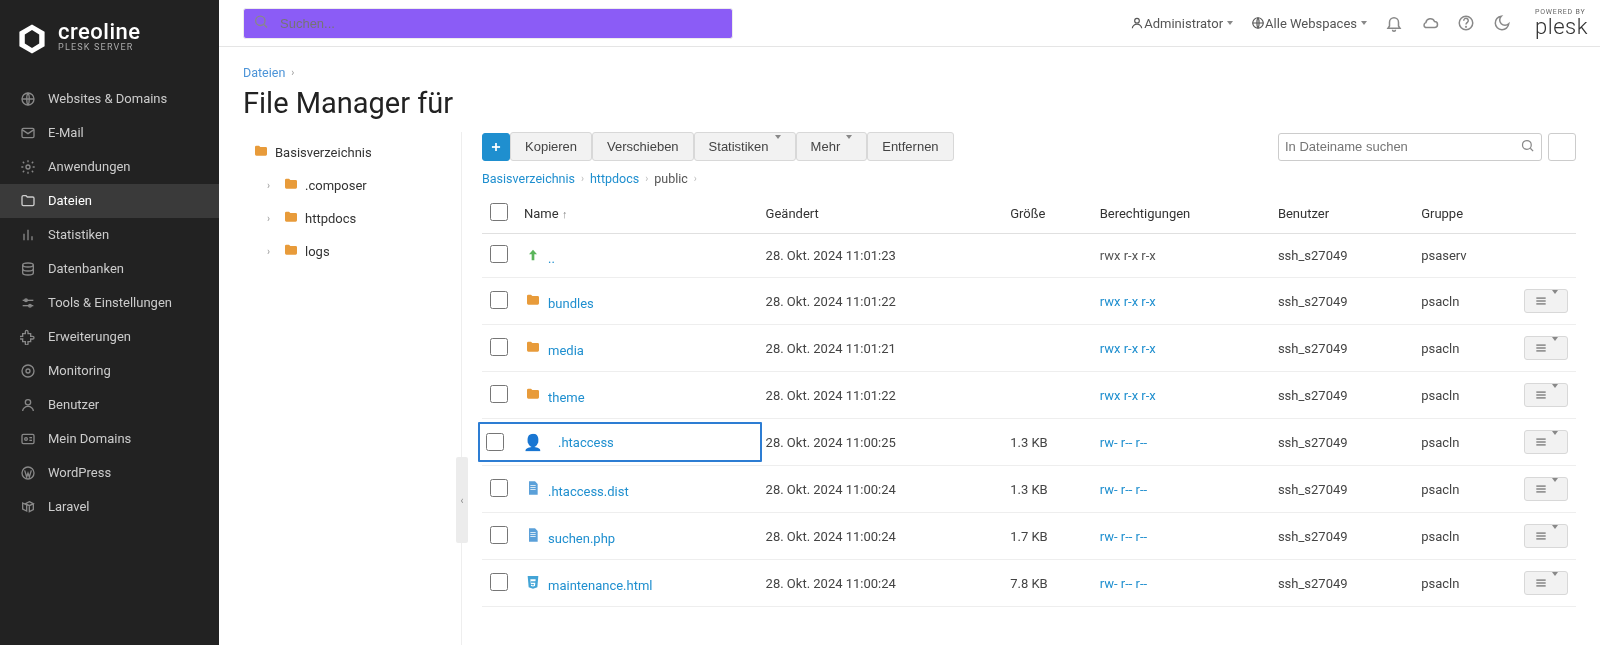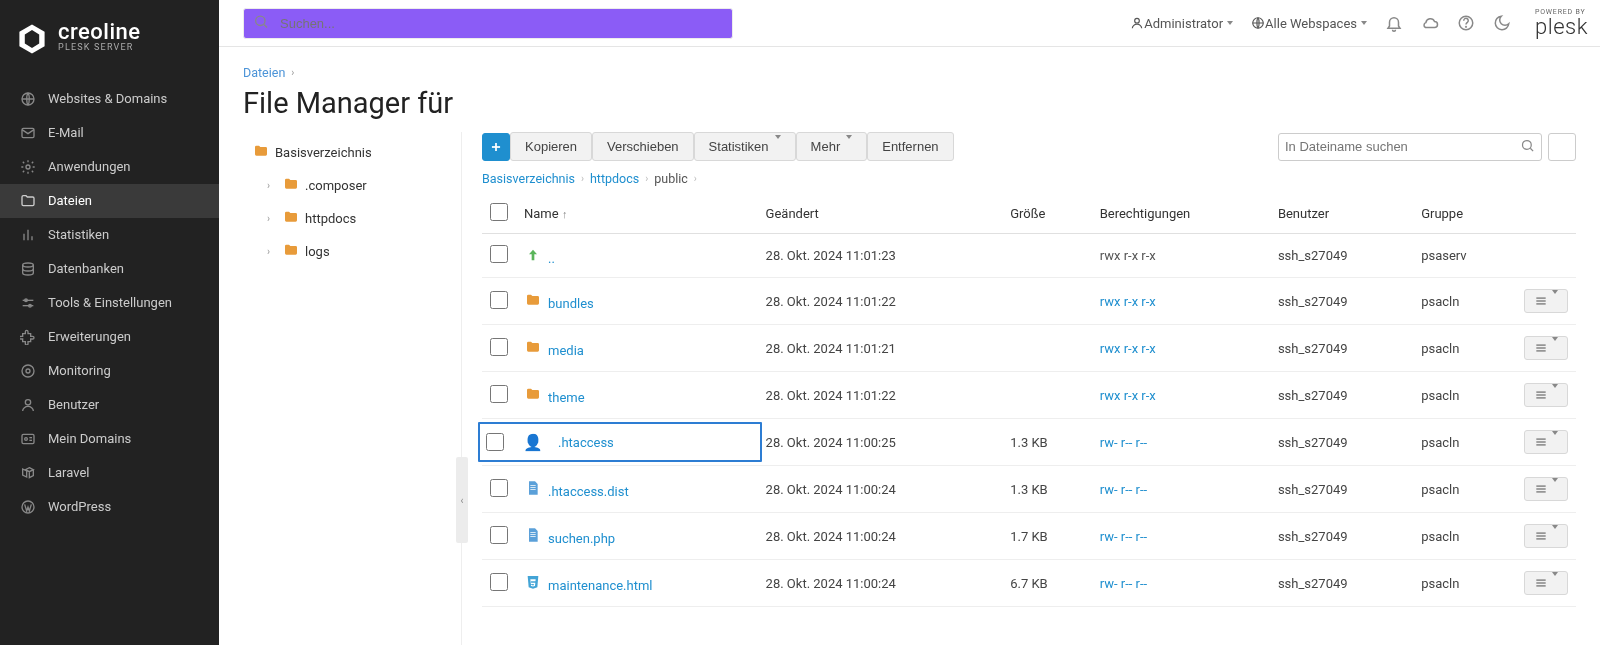--- a/index.html
+++ b/index.html
@@ -205,33 +205,33 @@
               <circle cx="9" cy="12" r="2"></circle>
               <line x1="14" y1="10" x2="18" y2="10"></line>
               <line x1="14" y1="14" x2="18" y2="14"></line>
             </svg>
           </span>
           <span>Mein Domains</span>
         </div>
         <div class="nav-item">
           <span class="ico">
             <svg width="16" height="16" viewBox="0 0 24 24" fill="none" stroke="currentColor" stroke-width="2">
-              <path d="M4 6l6 3v9l-6-3zM14 4l6 3-6 3-6-3zM14 10v9l6-3V7"></path>
-            </svg>
-          </span>
-          <span>Laravel</span>
-        </div>
-        <div class="nav-item">
-          <span class="ico">
-            <svg width="16" height="16" viewBox="0 0 24 24" fill="none" stroke="currentColor" stroke-width="2">
               <circle cx="12" cy="12" r="9"></circle>
               <path d="M7 8l3 10 2-6 2 6 3-10"></path>
             </svg>
           </span>
           <span>WordPress</span>
+        </div>
+        <div class="nav-item">
+          <span class="ico">
+            <svg width="16" height="16" viewBox="0 0 24 24" fill="none" stroke="currentColor" stroke-width="2">
+              <path d="M4 6l6 3v9l-6-3zM14 4l6 3-6 3-6-3zM14 10v9l6-3V7"></path>
+            </svg>
+          </span>
+          <span>Laravel</span>
         </div>
       </nav>
   </aside>
 
   <div class="main">
 
     <div class="topbar">
       <div class="search-wrap">
         <span class="sico">
           <svg width="16" height="16" viewBox="0 0 24 24" fill="none" stroke="currentColor" stroke-width="2">
@@ -526,21 +526,21 @@
                 </tr>
                 <tr>
                   <td class="chkcell"><input type="checkbox" style=""></td>
                   <td><span class="file-ico">
                       <svg width="16" height="16" viewBox="0 0 24 24" fill="#43a4d6">
                         <path d="M4 3h16l-1.5 17L12 22l-6.5-2z"></path>
                         <path fill="#fff" d="M8 8h8l-.3 3H9l.2 2h6.3l-.5 5-3 .8-3-.8-.2-2h2l.1 1 1.1.3 1.1-.3.2-2H8.8z"></path>
                       </svg>
                     </span><span class="fname-link">maintenance.html</span></td>
                   <td>28. Okt. 2024 11:00:24</td>
-                  <td>6.7 KB</td>
+                  <td>7.8 KB</td>
                   <td><span class="perm-link">rw- r-- r--</span></td>
                   <td>ssh_s27049</td>
                   <td>psacln</td>
                   <td><span class="menu-btn">
                       <svg viewBox="0 0 24 24" fill="none" stroke="currentColor" stroke-width="2">
                         <line x1="4" y1="7" x2="20" y2="7"></line>
                         <line x1="4" y1="12" x2="20" y2="12"></line>
                         <line x1="4" y1="17" x2="20" y2="17"></line>
                       </svg>
                       <span class="mcaret"></span>

